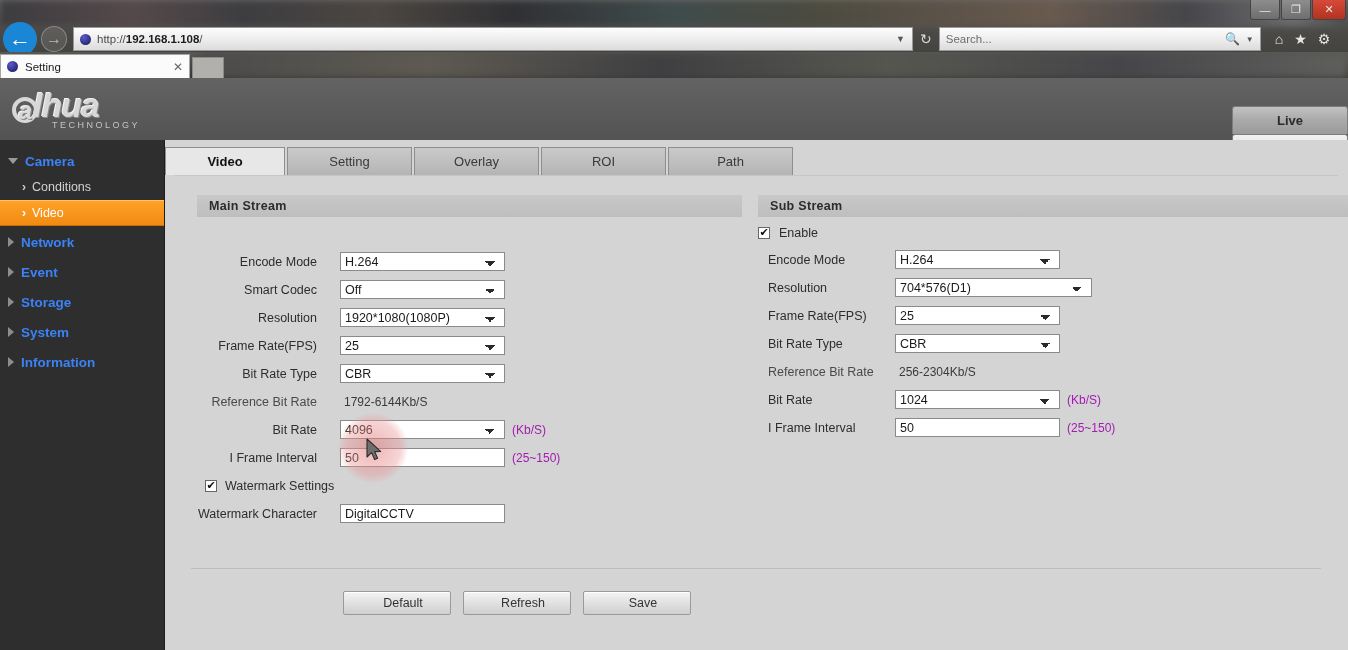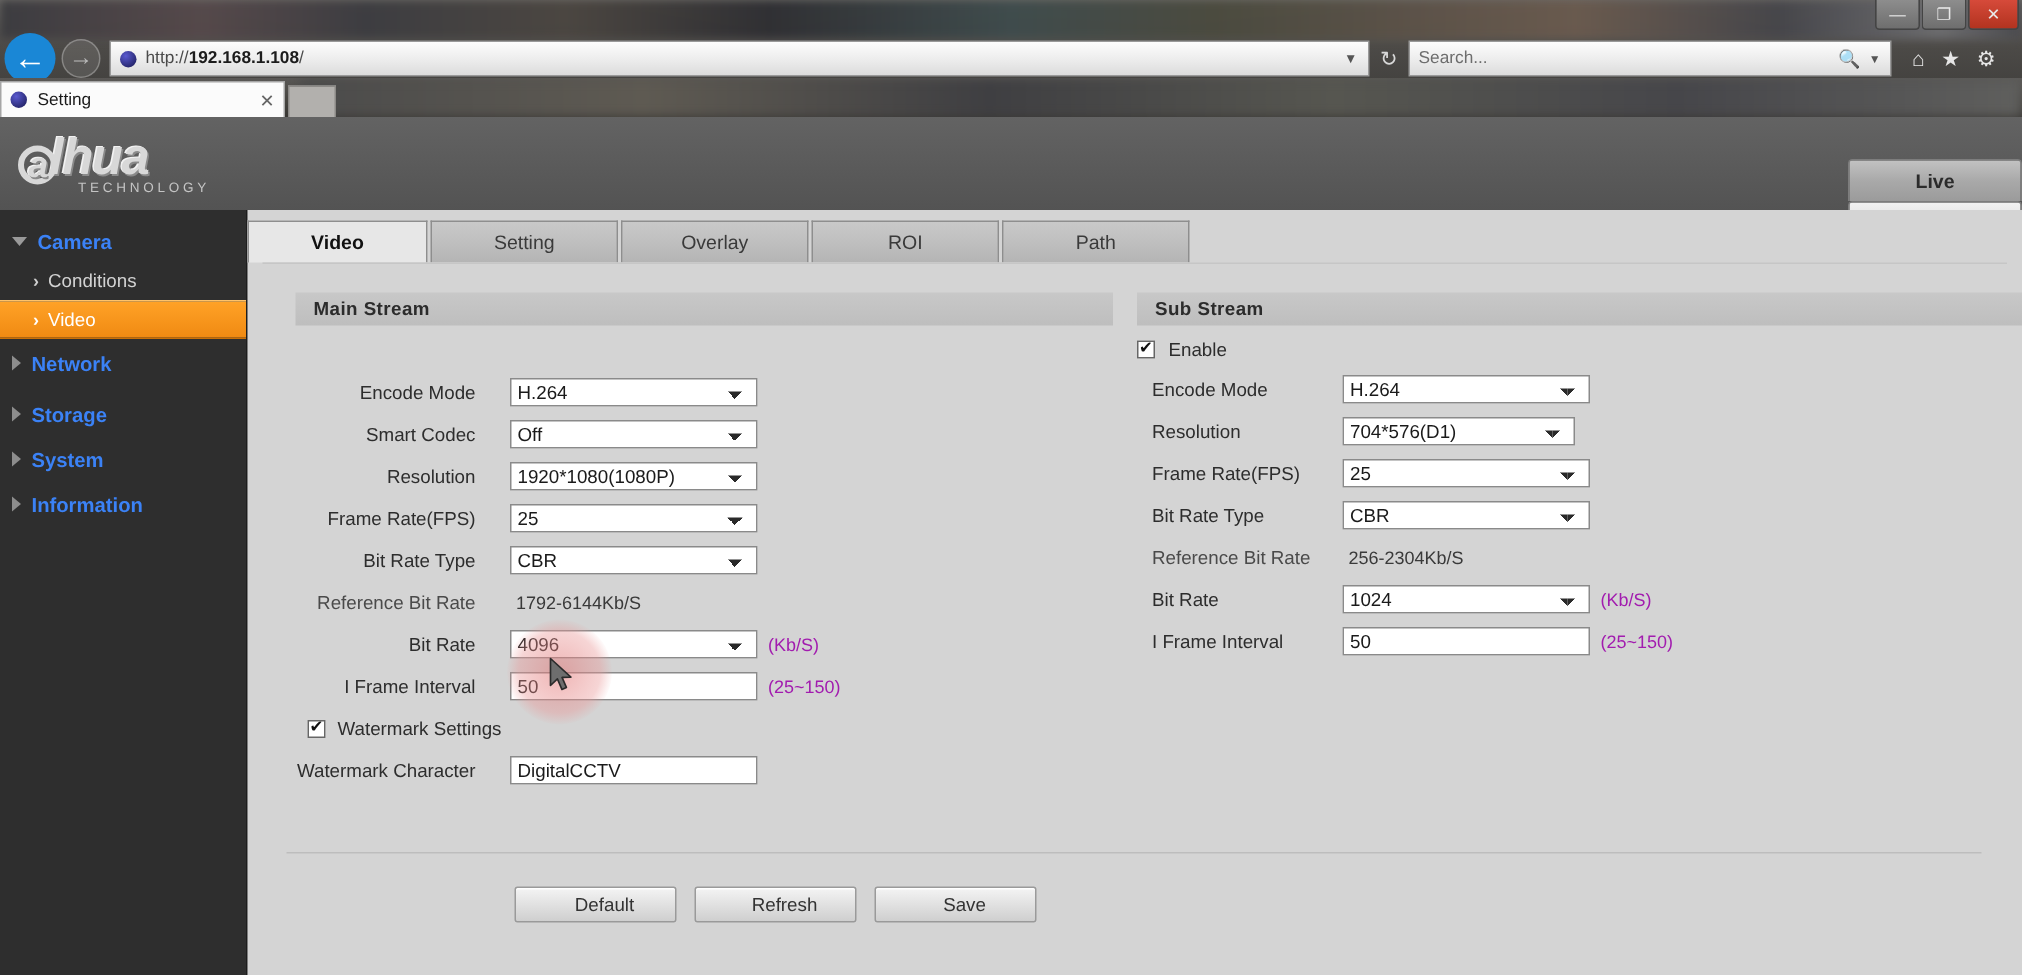--- a/index.html
+++ b/index.html
@@ -318,20 +318,24 @@
     <div class="side-item lvl2 active">
       <span class="chev">›</span>
       <span>Video</span>
     </div>
     <div style="height:3px"></div>
     <div class="side-item">
       <span class="tri-right"></span>
       <span>Network</span>
     </div>
     <div style="height:4px"></div>
+    <div class="side-item">
+      <span class="tri-right"></span>
+      <span>Event</span>
+    </div>
     <div style="height:4px"></div>
     <div class="side-item">
       <span class="tri-right"></span>
       <span>Storage</span>
     </div>
     <div style="height:4px"></div>
     <div class="side-item">
       <span class="tri-right"></span>
       <span>System</span>
     </div>
@@ -433,21 +437,21 @@
 
       <div class="row" style="left:583px; top:73px;">
         <div class="lbl" style="width:120px; text-align:left; padding-left:10px;">Encode Mode</div>
         <select class="ui" style="width:165px; margin-left:17px;">
           <option>H.264</option>
         </select>
       </div>
 
       <div class="row" style="left:583px; top:101px;">
         <div class="lbl" style="width:120px; text-align:left; padding-left:10px;">Resolution</div>
-        <select class="ui" style="width:155px; margin-left:17px;">
+        <select class="ui" style="width:197px; margin-left:17px;">
           <option>704*576(D1)</option>
         </select>
       </div>
 
       <div class="row" style="left:583px; top:129px;">
         <div class="lbl" style="width:120px; text-align:left; padding-left:10px;">Frame Rate(FPS)</div>
         <select class="ui" style="width:165px; margin-left:17px;">
           <option>25</option>
         </select>
       </div>

